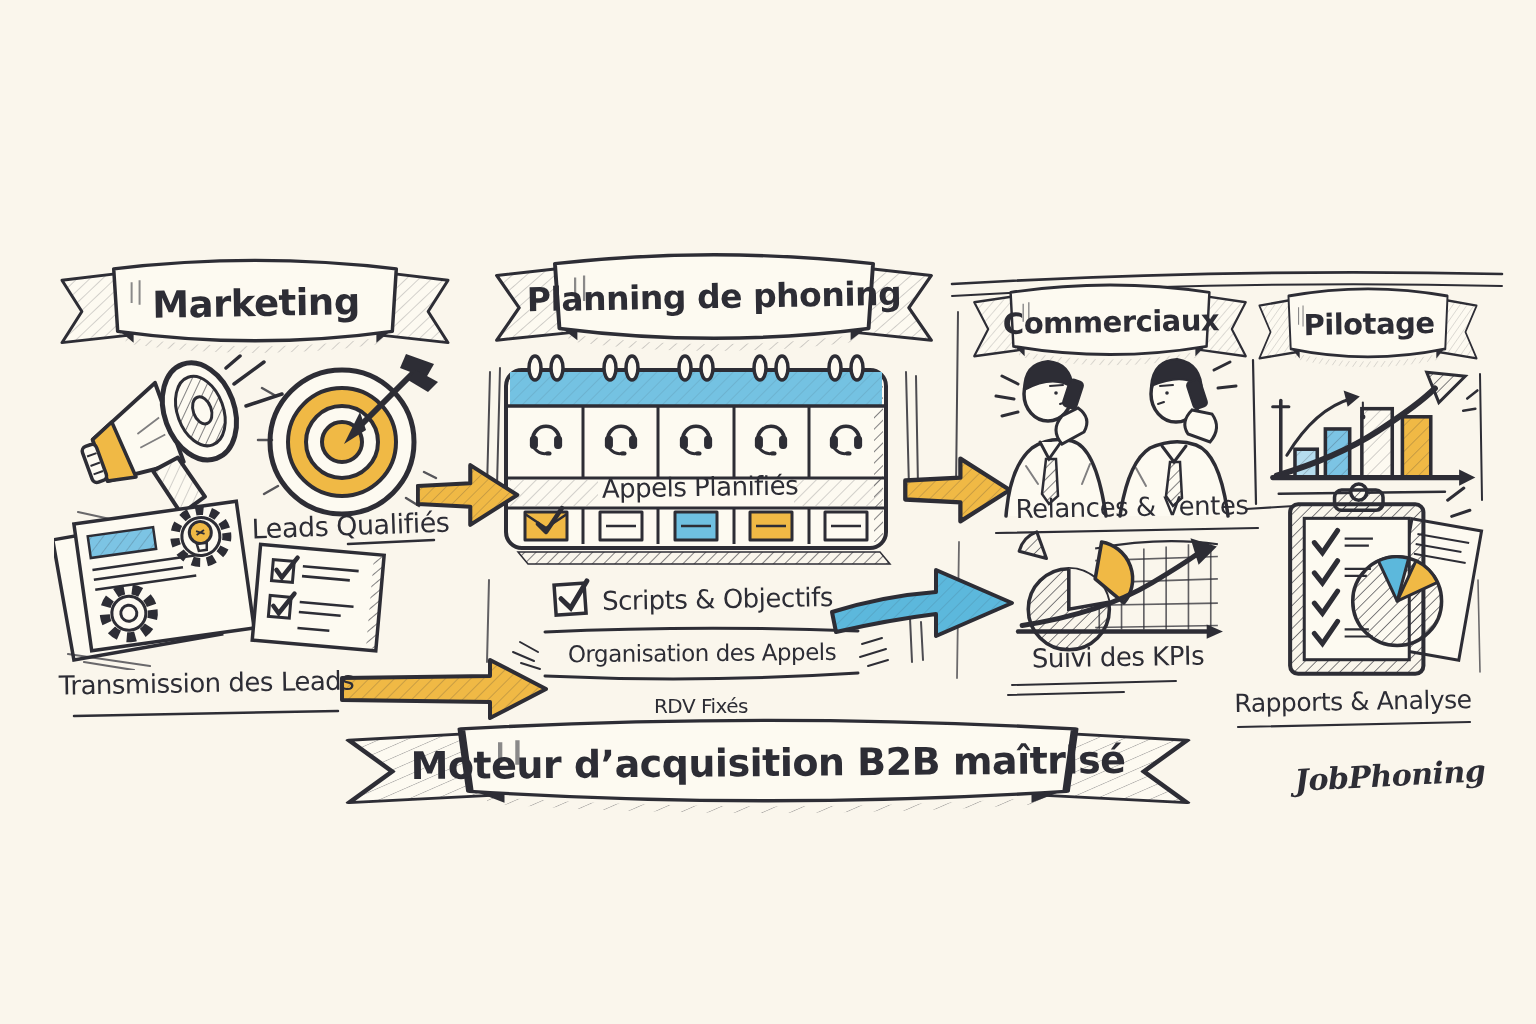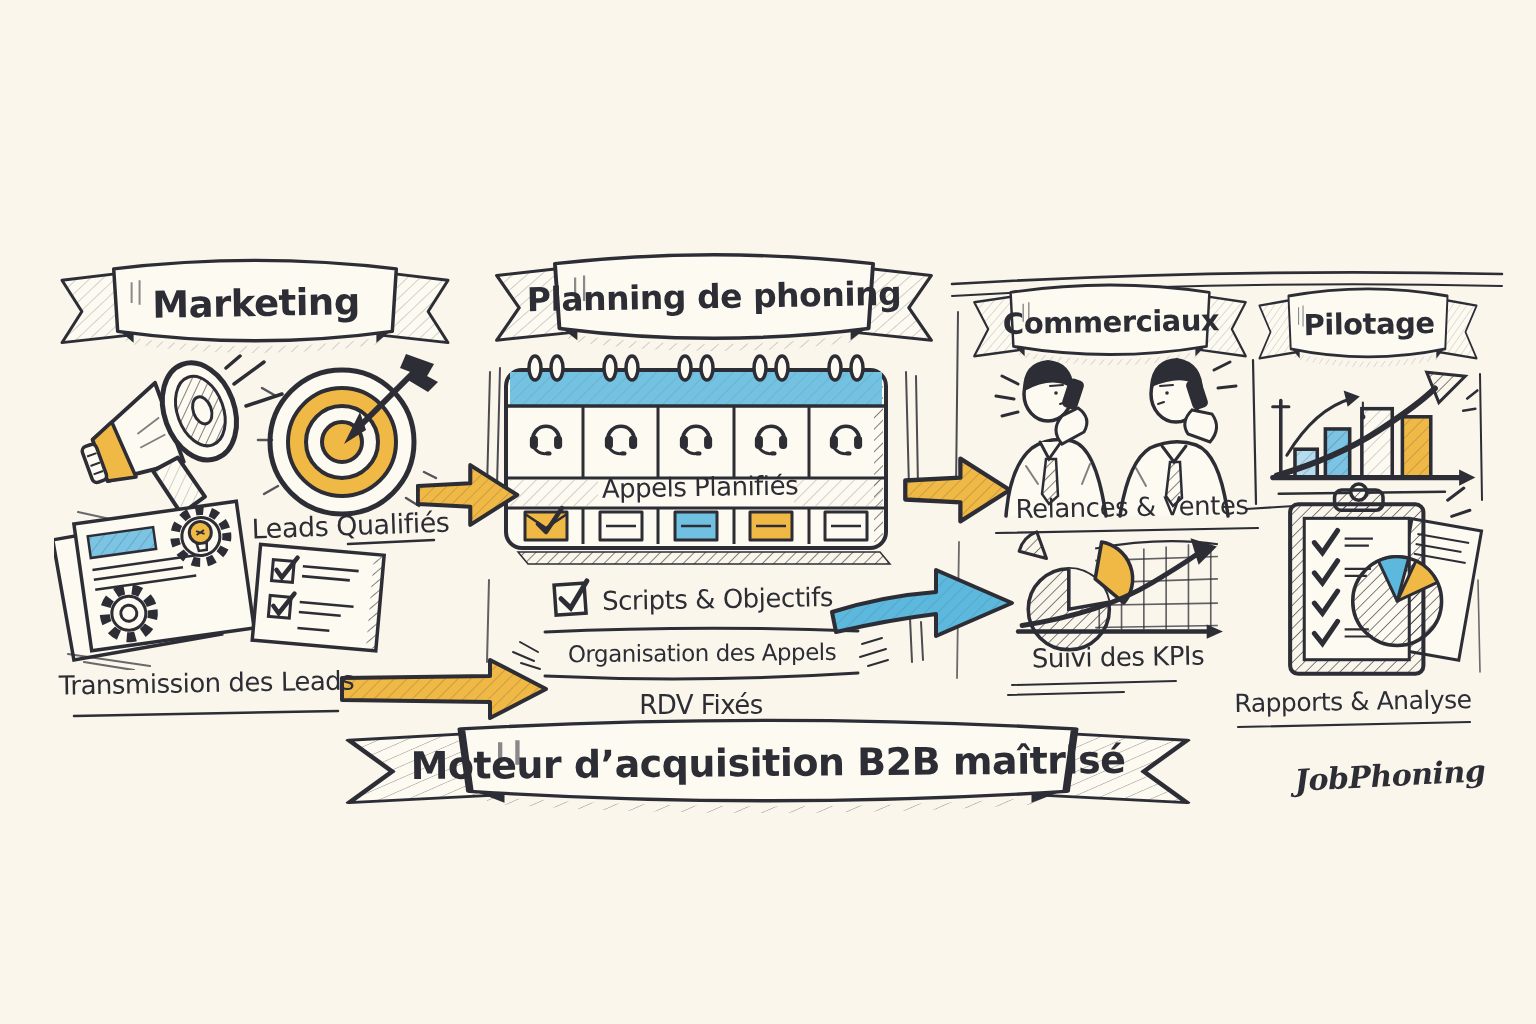--- a/index.html
+++ b/index.html
@@ -339,21 +339,21 @@
 <div class="lbl ctr banner-t" style="left:1018px;top:284px;width:186px;height:36px;font-size:29px;transform:rotate(-1deg)">Commerciaux</div>
 <div class="lbl ctr banner-t" style="left:1294px;top:287px;width:150px;height:34px;font-size:29px;transform:rotate(-1deg)">Pilotage</div>
 <div class="lbl ctr banner-t" style="left:440px;top:720px;width:656px;height:48px;font-size:38px;transform:rotate(-0.5deg)">Moteur d’acquisition B2B maîtrisé</div>
 
 <div class="lbl ctr" style="left:258px;top:490px;width:185px;height:32px;font-size:27px;transform:rotate(-2deg)">Leads Qualifiés</div>
 <div class="lbl ctr" style="left:64px;top:648px;width:285px;height:32px;font-size:26px;transform:rotate(-1deg)">Transmission des Leads</div>
 
 <div class="lbl ctr" style="left:580px;top:452px;width:240px;height:32px;font-size:26px;transform:rotate(-1deg)">Appels Planifiés</div>
 <div class="lbl" style="left:602px;top:566px;font-size:26px;transform:rotate(-1deg)">Scripts &amp; Objectifs</div>
 <div class="lbl ctr" style="left:556px;top:618px;width:292px;height:30px;font-size:23px;transform:rotate(-0.5deg)">Organisation des Appels</div>
-<div class="lbl ctr" style="left:608px;top:670px;width:186px;height:32px;font-size:26px">RDV Fixés</div>
+<div class="lbl ctr" style="left:608px;top:670px;width:186px;height:32px;font-size:20px">RDV Fixés</div>
 
 <div class="lbl ctr" style="left:1018px;top:472px;width:228px;height:32px;font-size:26px;transform:rotate(-1deg)">Relances &amp; Ventes</div>
 <div class="lbl ctr" style="left:1022px;top:622px;width:192px;height:32px;font-size:26px;transform:rotate(-1deg)">Suivi des KPIs</div>
 <div class="lbl ctr" style="left:1234px;top:666px;width:238px;height:32px;font-size:25px;transform:rotate(-1deg)">Rapports &amp; Analyse</div>
 
 <div class="lbl ctr sig" style="left:1290px;top:736px;width:200px;height:40px;font-size:30px;transform:rotate(-3deg)">JobPhoning</div>
 
 </div>
 
 </body></html>

